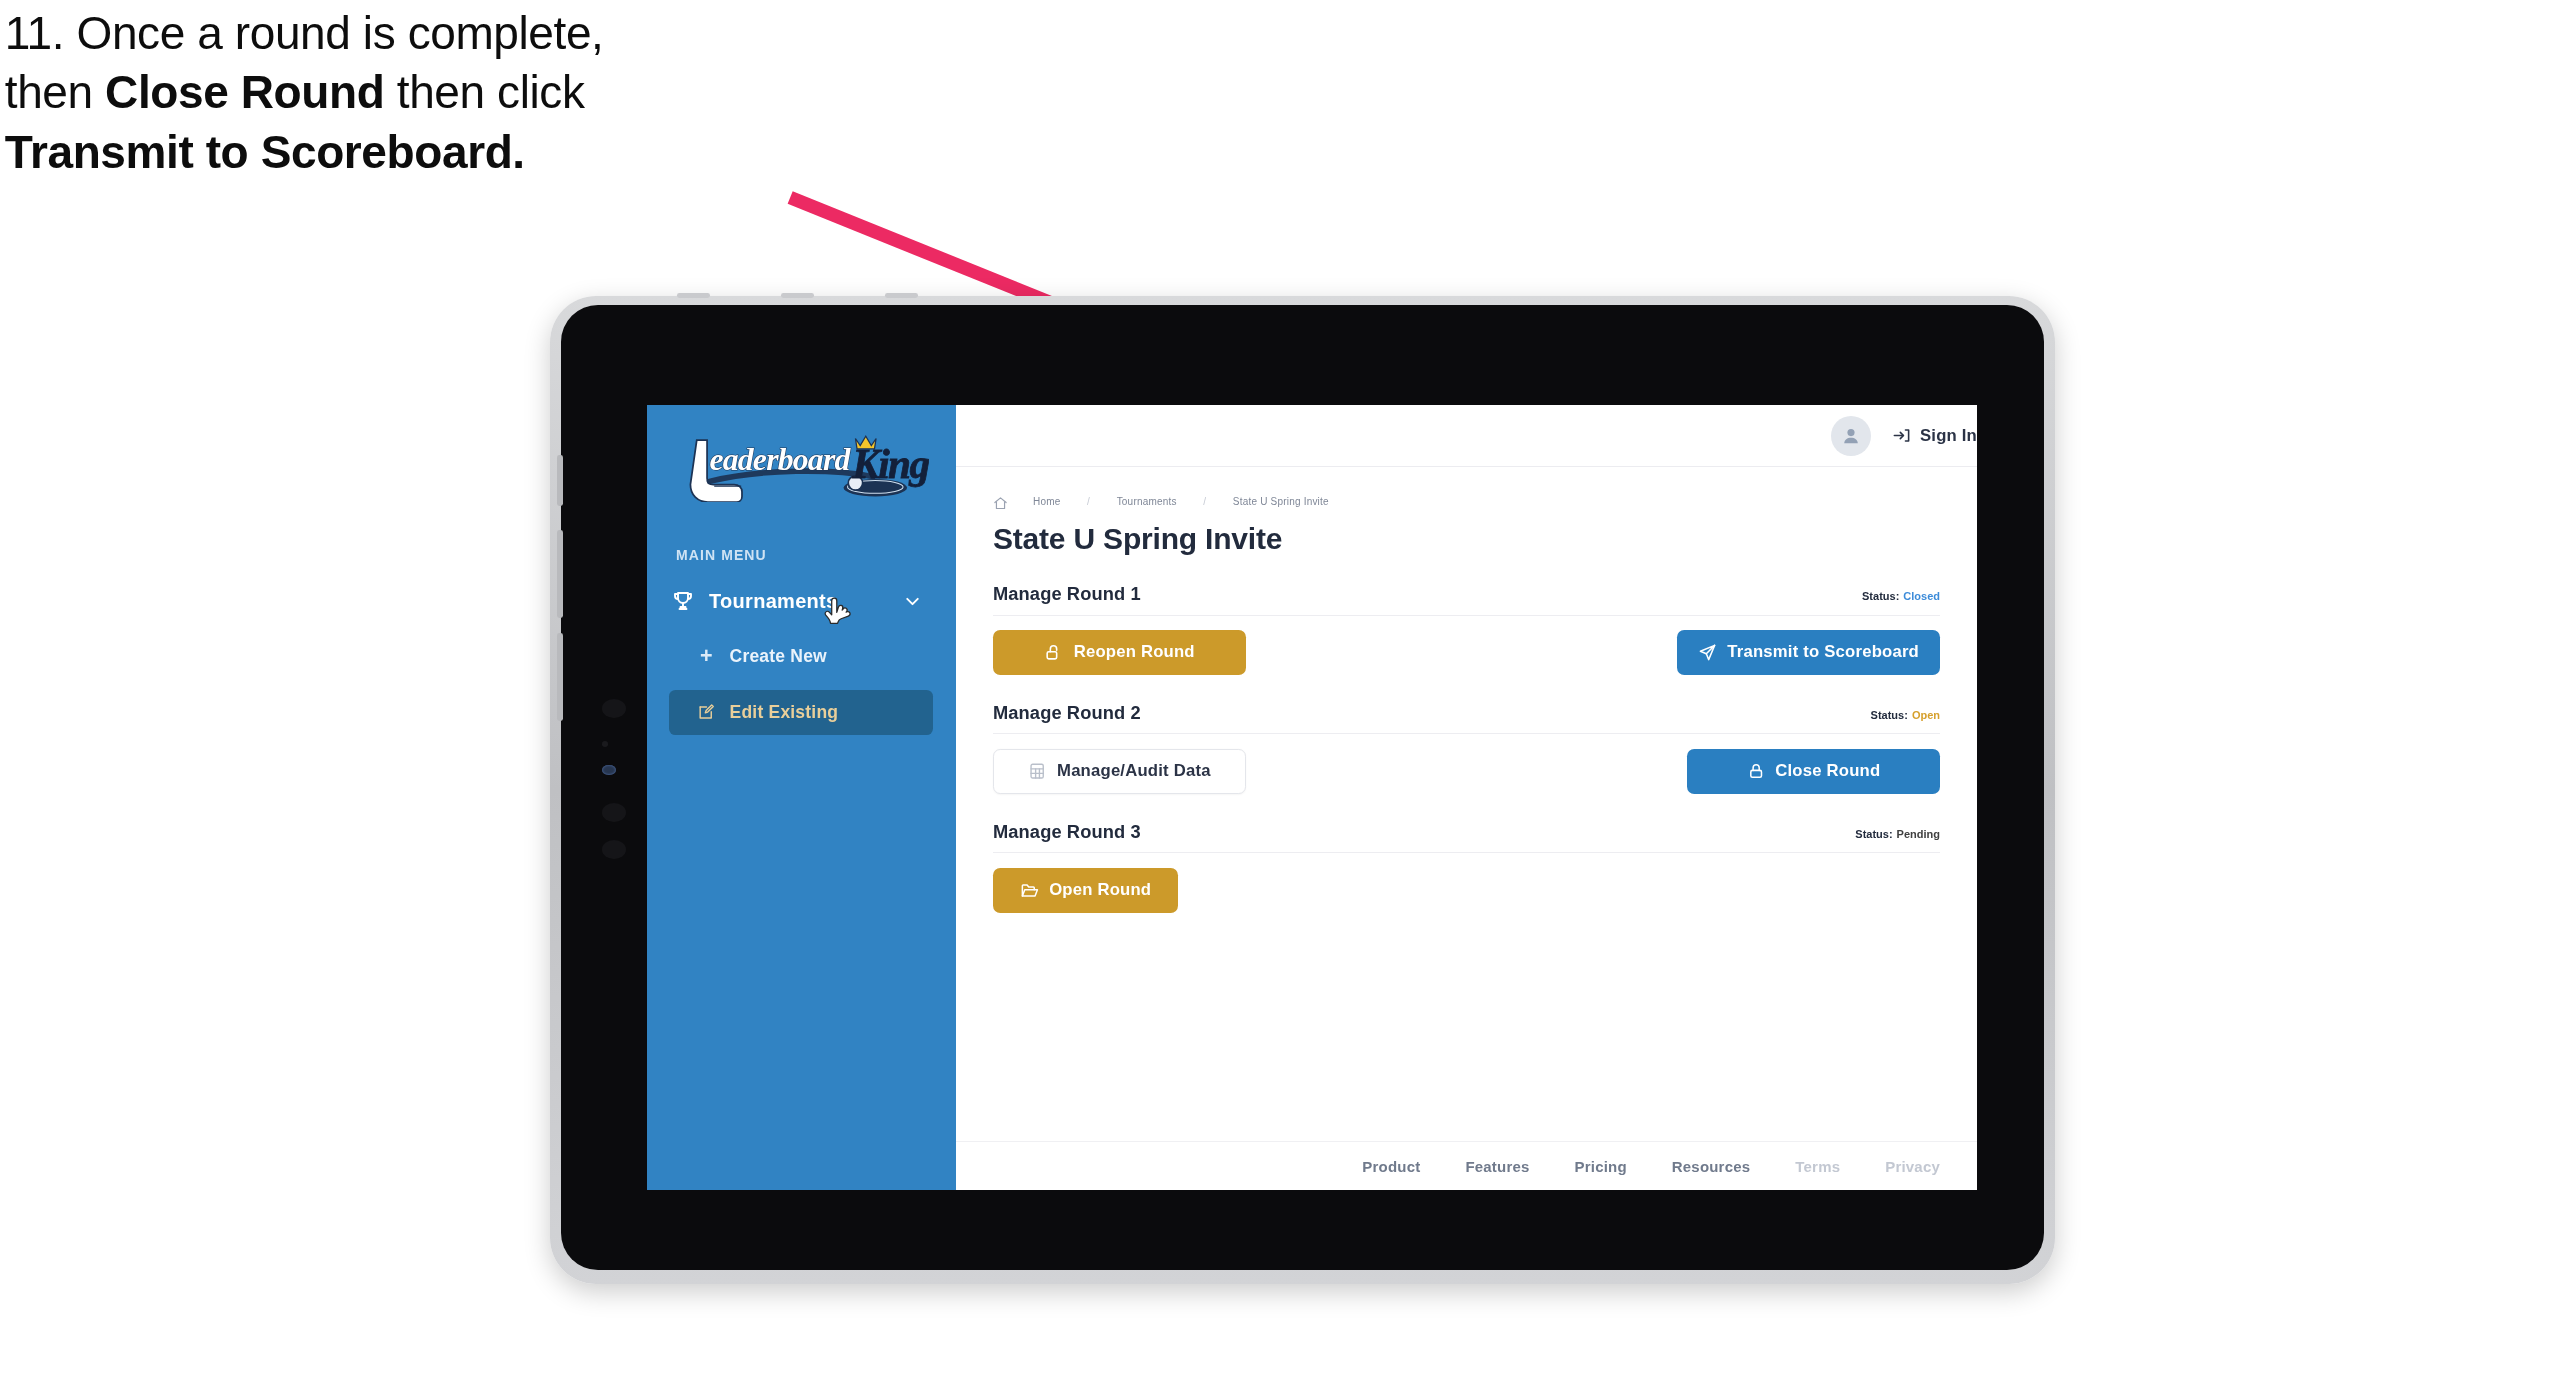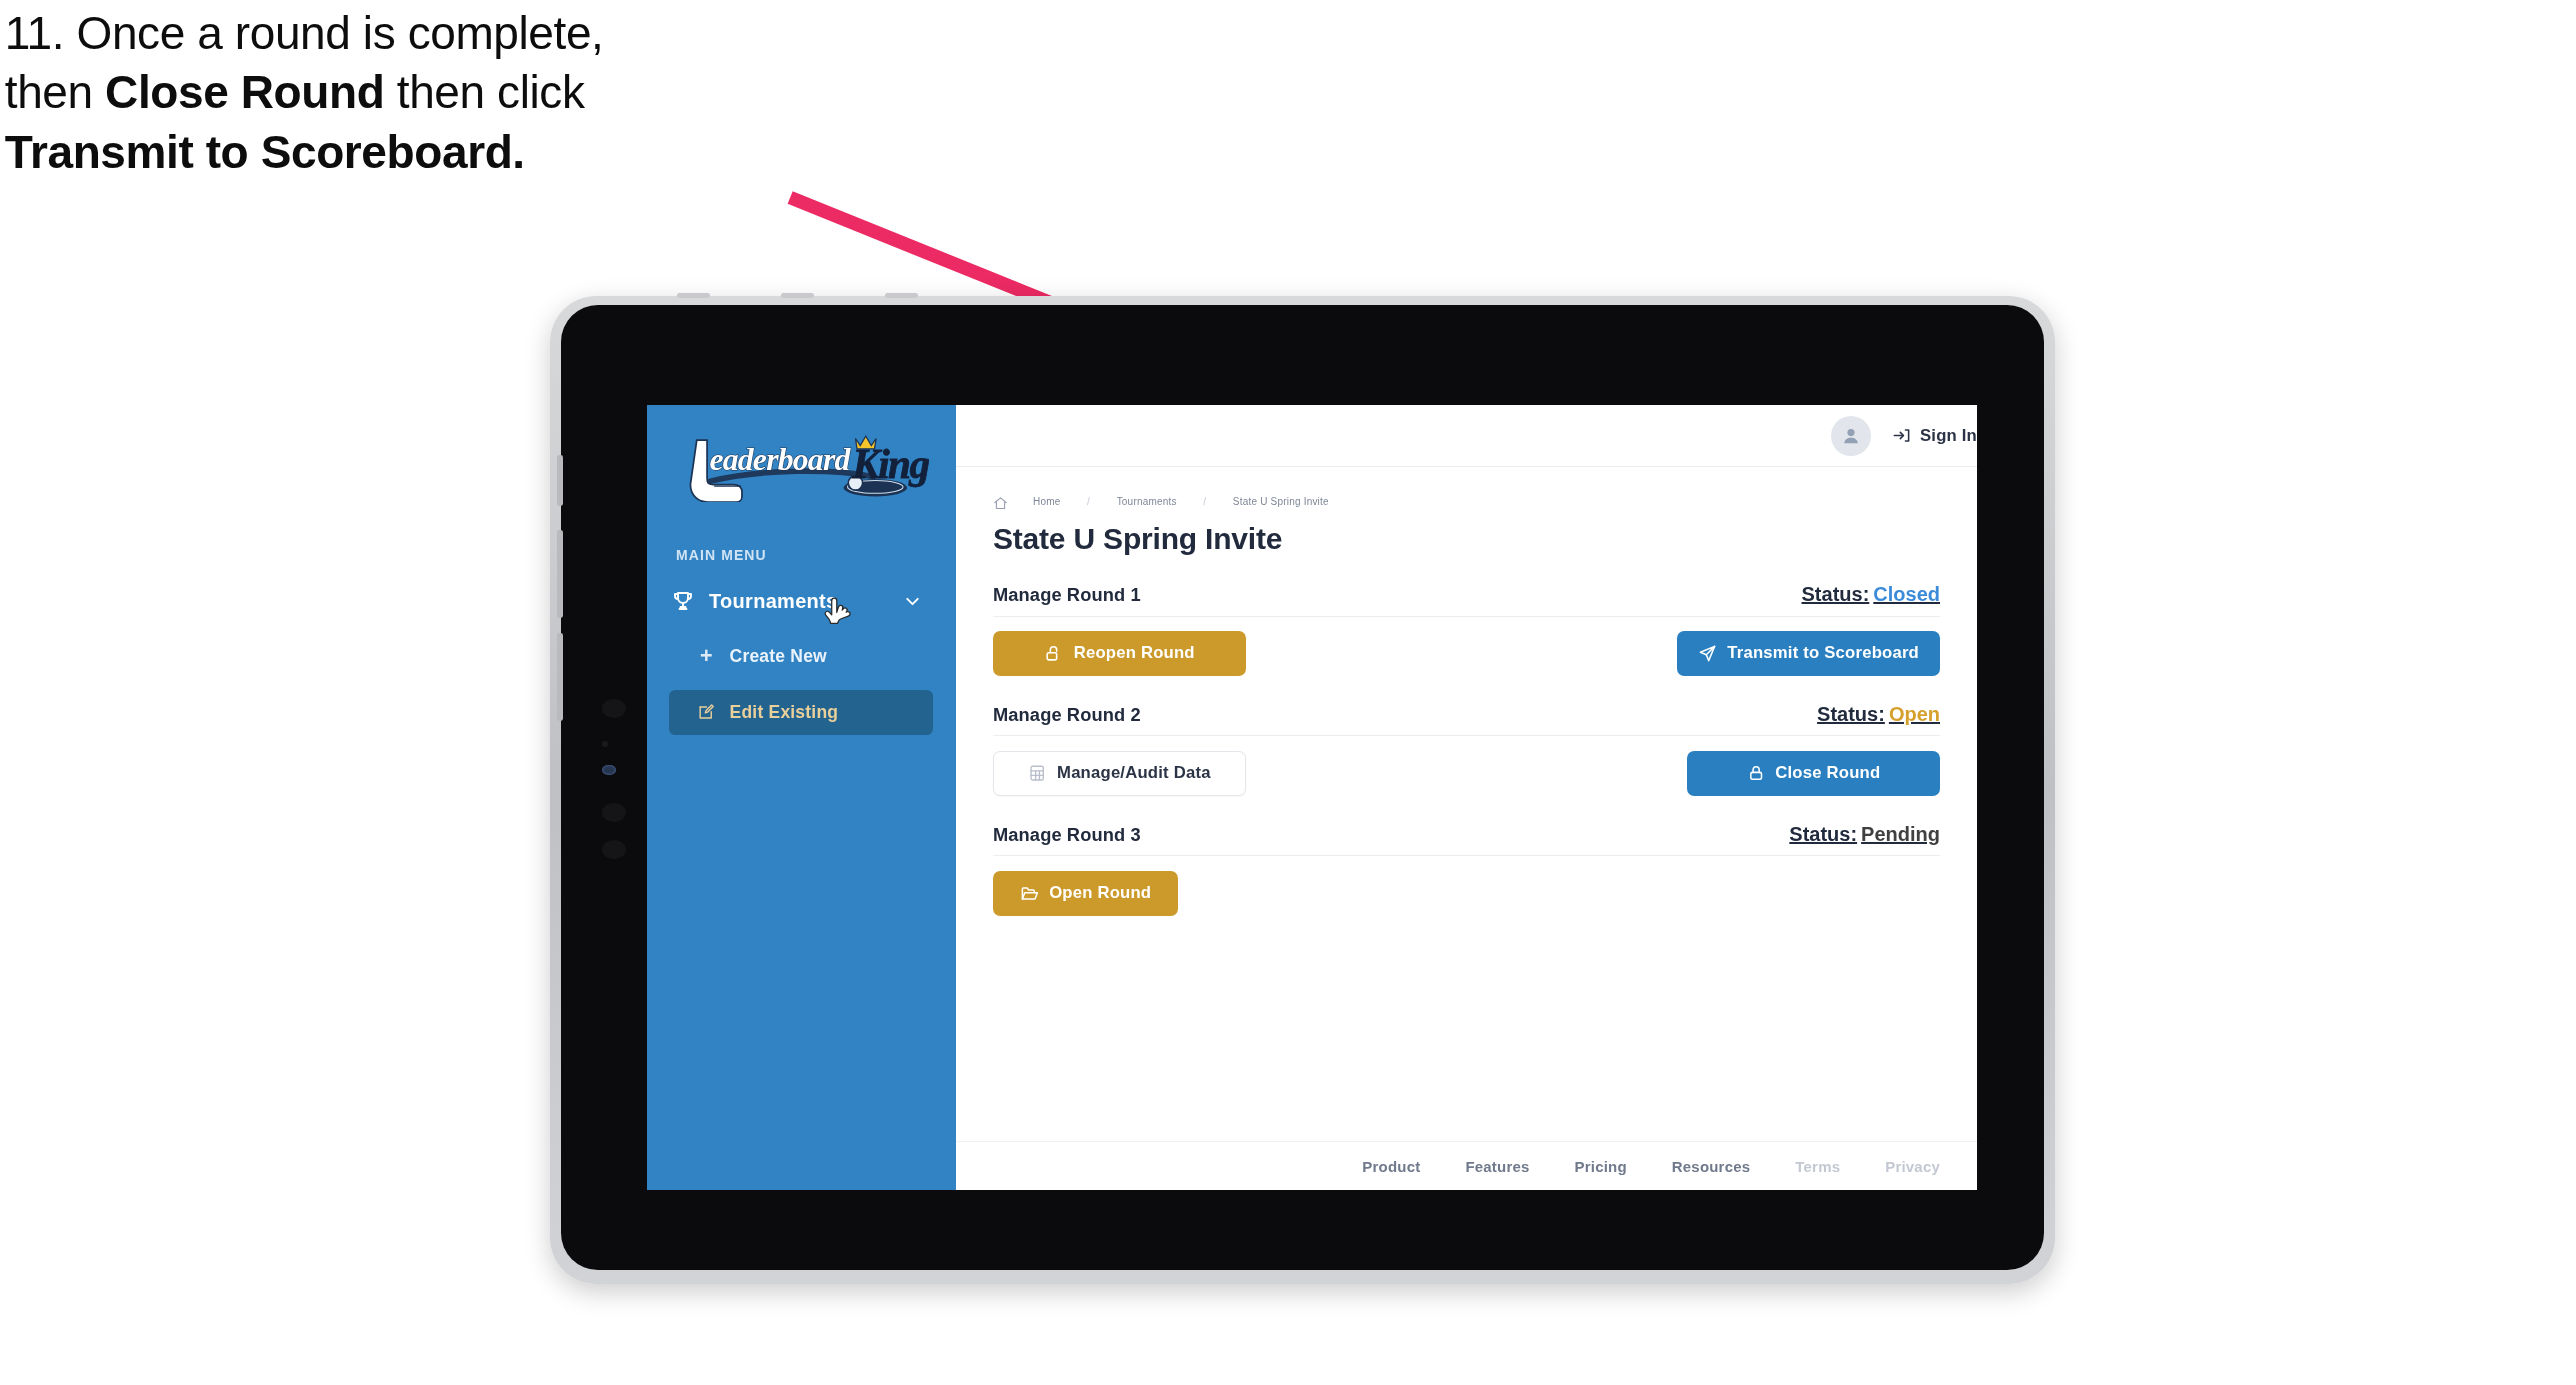--- a/index.html
+++ b/index.html
@@ -108,21 +108,21 @@
   #body { padding: 29px 37px 0 37px; flex: 1; }
   #breadcrumb { display: flex; align-items: flex-start; font-size: 10px; color: #8b93a3; letter-spacing: 0.2px; gap: 17px; }
   #breadcrumb .home { display:flex; margin-right: 8px; }
   #breadcrumb .sep { margin: 0 9.6px; color: #c8ccd5; }
   #breadcrumb .crumb { color: #7f8797; }
   #pagetitle { margin-top: 11px; font-size: 30px; font-weight: 700; color: #222b3d; letter-spacing: -0.2px; }
 
   .round { margin-top: 27px; }
   .round-head { display: flex; align-items: baseline; justify-content: space-between; padding-bottom: 9.6px; border-bottom: 0.8px solid #ededf1; }
   .round-title { font-size: 18.3px; font-weight: 700; color: #222b3d; letter-spacing: 0.1px; }
-  .round-status { font-size: 20px; font-weight: 700; color: #222b3d; text-decoration: underline; }
+  .round-status { font-size: 11px; font-weight: 700; color: #222b3d; }
   .round-status .val { margin-left: 4px; }
   .v-closed { color: #3c8bd9; }
   .v-open { color: #d6a02c; }
   .v-pending { color: #404040; }
   .round-actions { display: flex; align-items: center; justify-content: space-between; margin-top: 14.3px; }
 
   .btn {
     display: inline-flex; align-items: center; justify-content: center;
     height: 45px; border-radius: 7.2px; font-size: 16.7px; font-weight: 700; letter-spacing: 0.2px;
     cursor: pointer; user-select: none; padding: 15px 21px;

